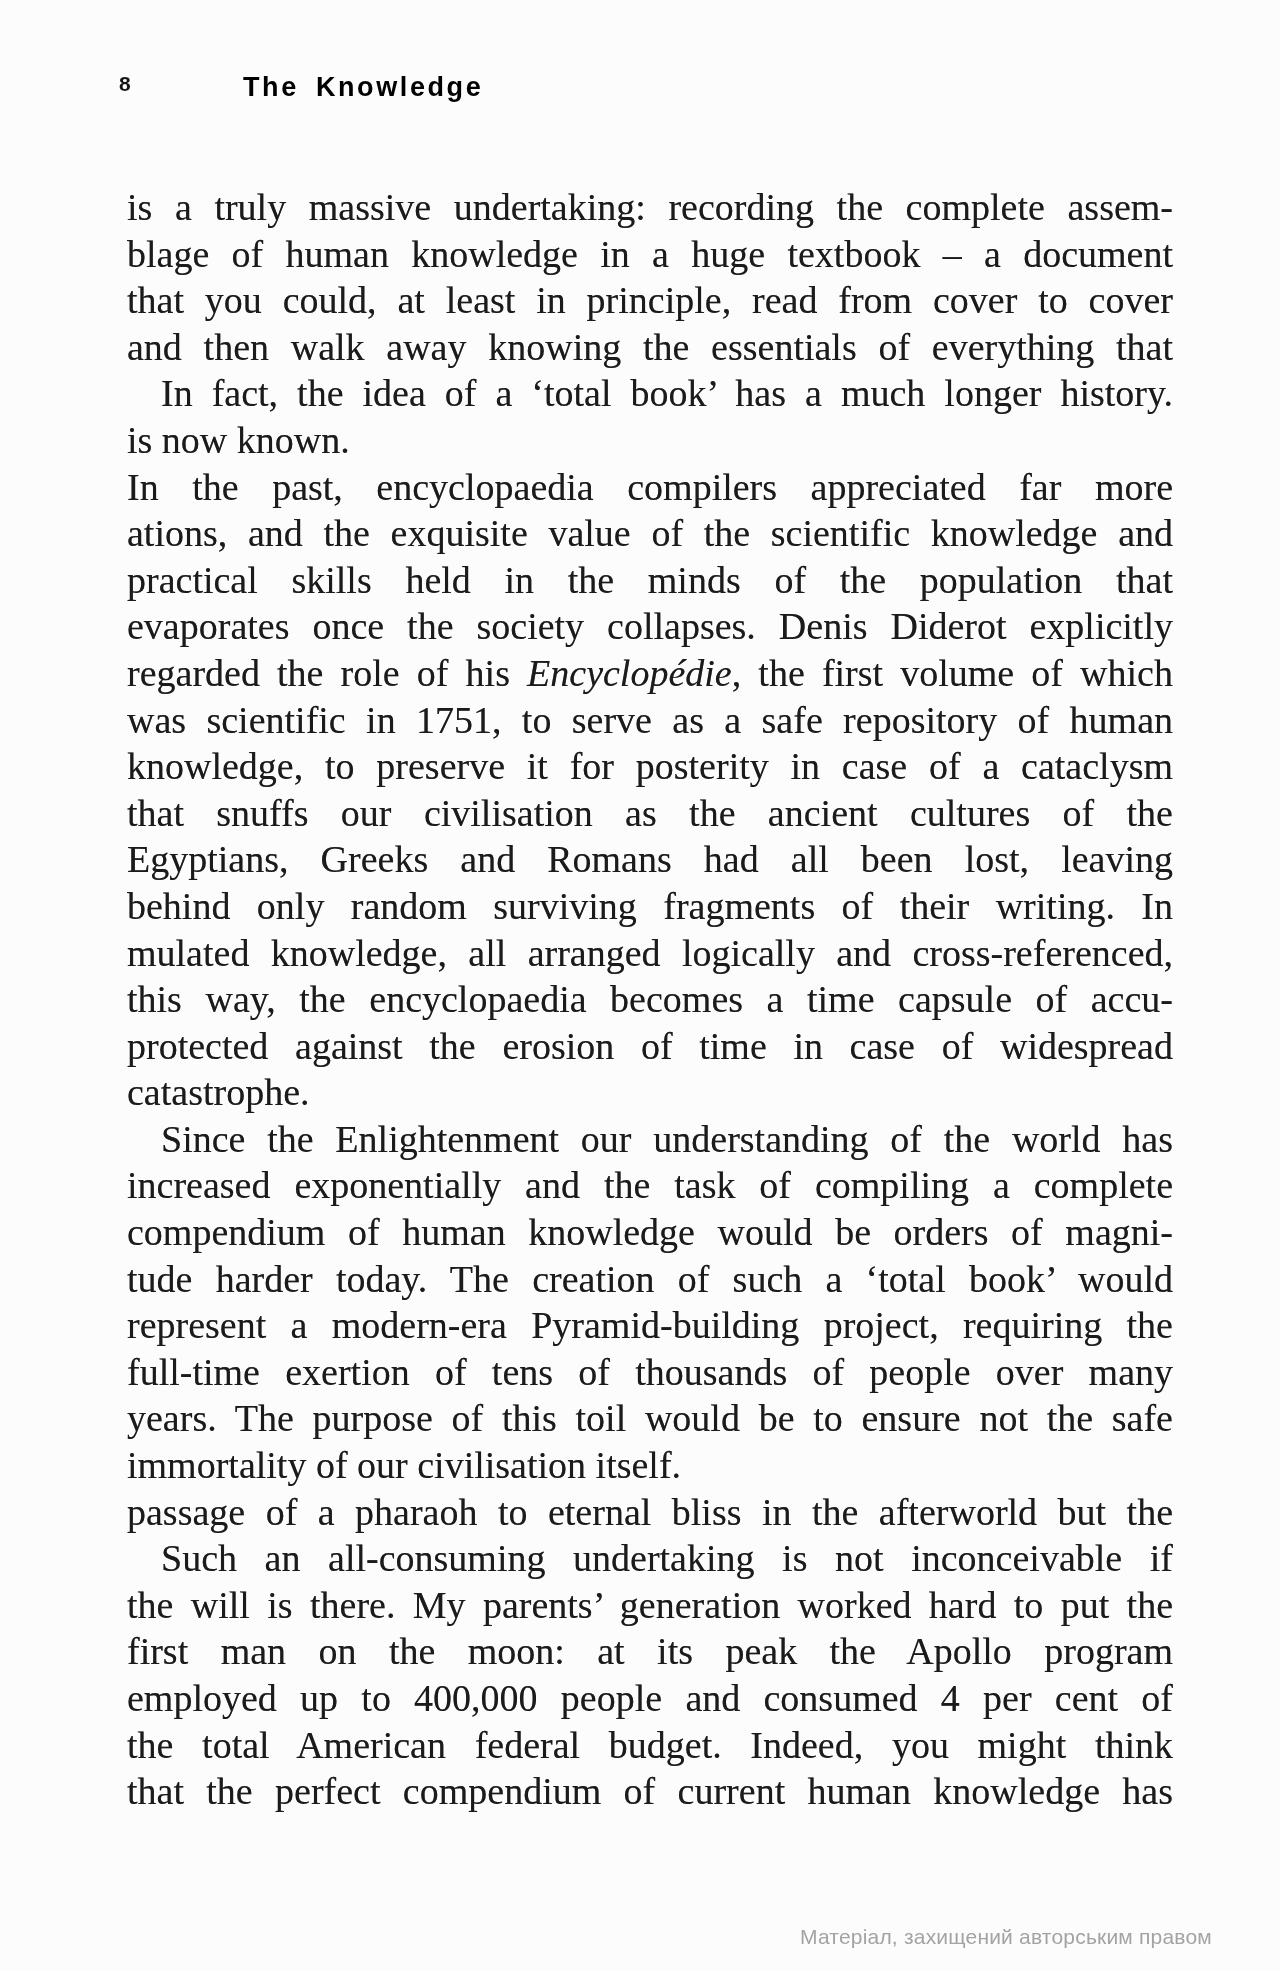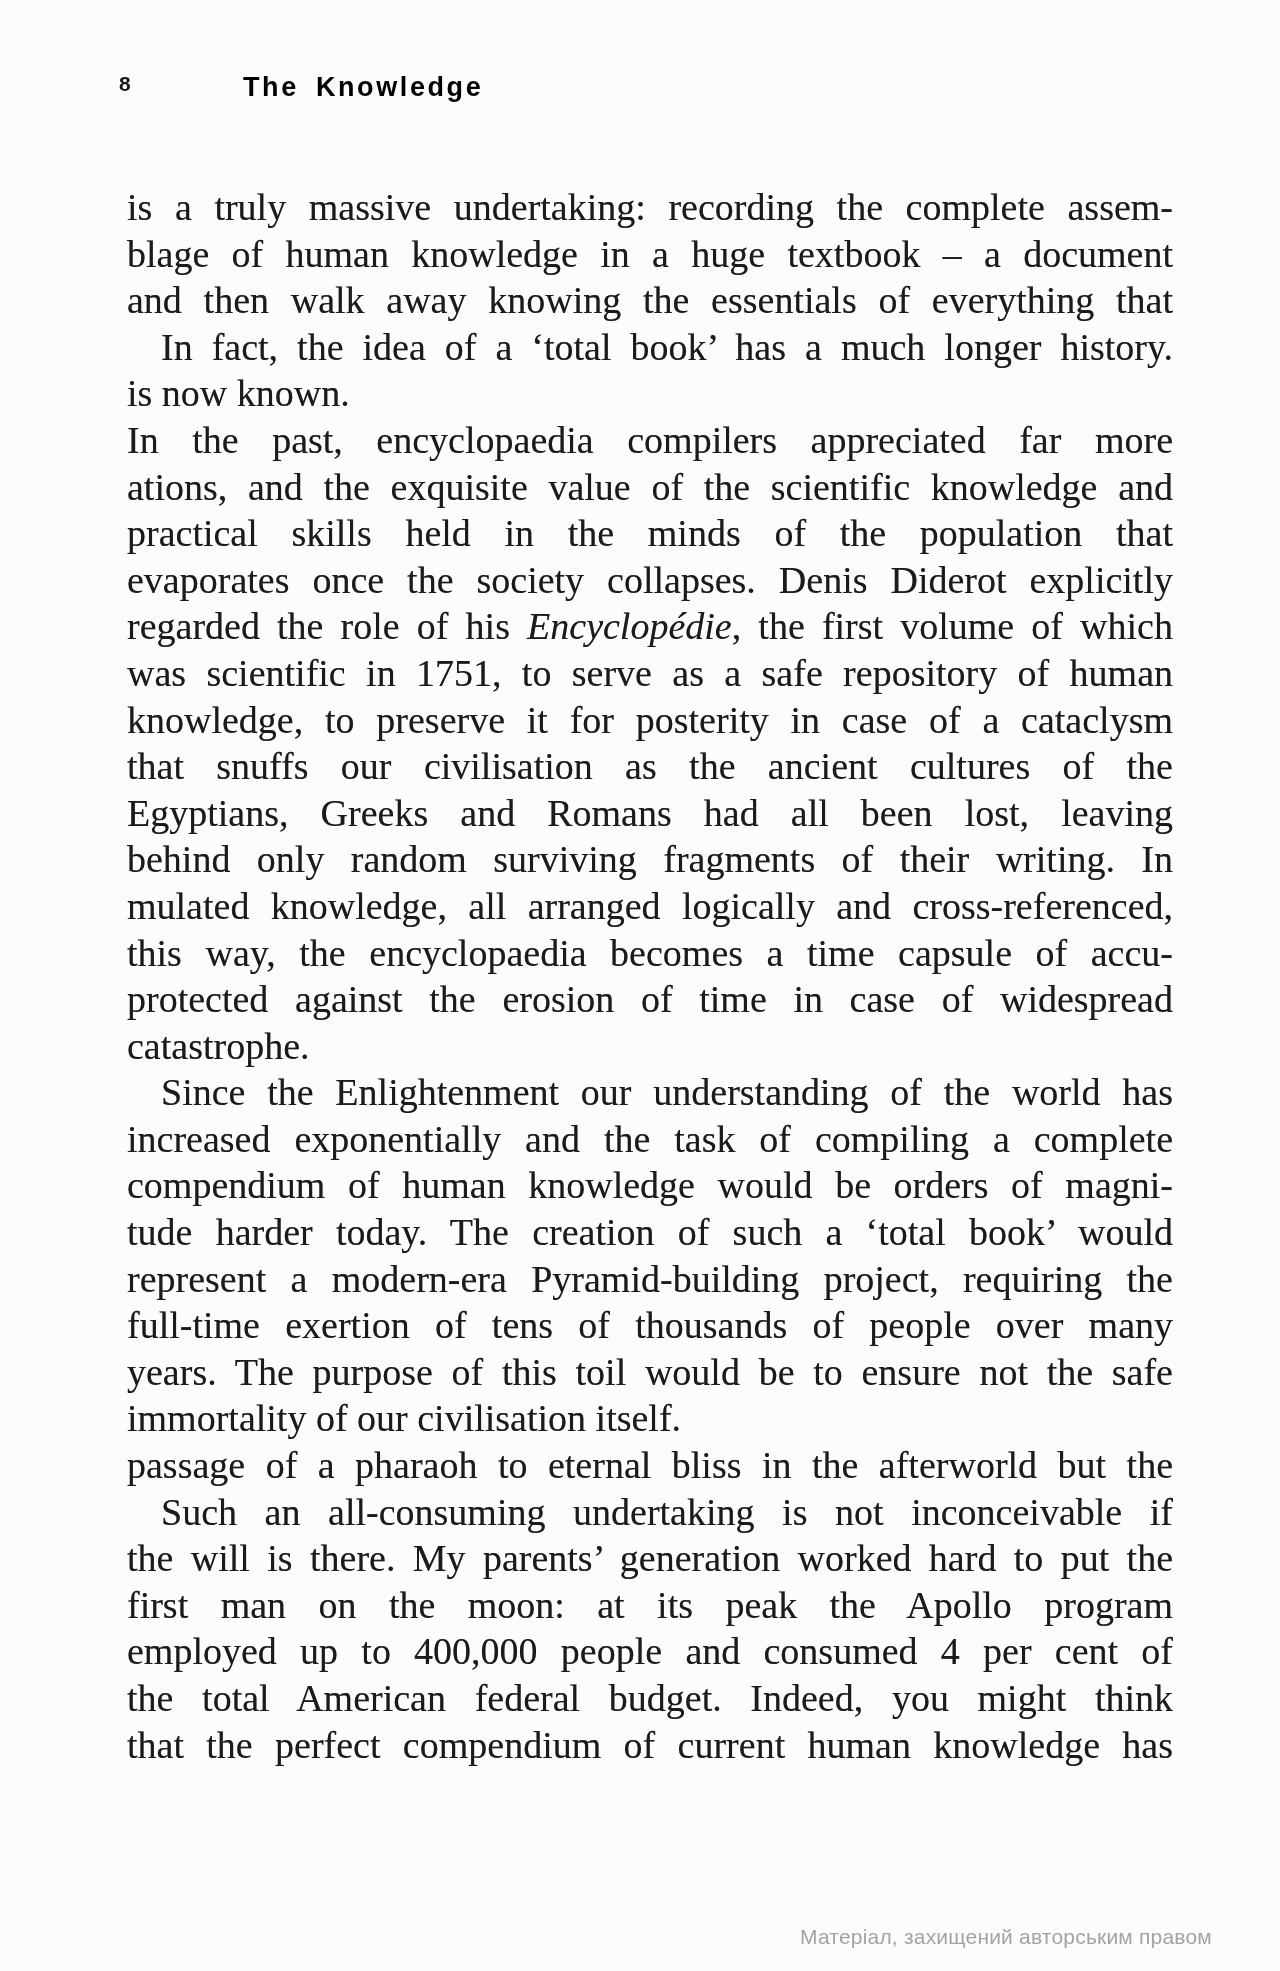--- a/index.html
+++ b/index.html
@@ -66,20 +66,21 @@
 <div class="page">
 
   <div class="page-header">
     <span class="page-number">8</span>
     <span class="running-title">The Knowledge</span>
   </div>
 
   <div class="body-text">
       <div class="line">is a truly massive undertaking: recording the complete assem-</div>
       <div class="line">blage of human knowledge in a huge textbook – a document</div>
+      <div class="line">that you could, at least in principle, read from cover to cover</div>
       <div class="line">and then walk away knowing the essentials of everything that</div>
       <div class="line indent">In fact, the idea of a ‘total book’ has a much longer history.</div>
       <div class="line endline">is now known.</div>
       <div class="line">In the past, encyclopaedia compilers appreciated far more</div>
       <div class="line">ations, and the exquisite value of the scientific knowledge and</div>
       <div class="line">practical skills held in the minds of the population that</div>
       <div class="line">evaporates once the society collapses. Denis Diderot explicitly</div>
       <div class="line">regarded the role of his <em>Encyclopédie</em>, the first volume of which</div>
       <div class="line">was scientific in 1751, to serve as a safe repository of human</div>
       <div class="line">knowledge, to preserve it for posterity in case of a cataclysm</div>

